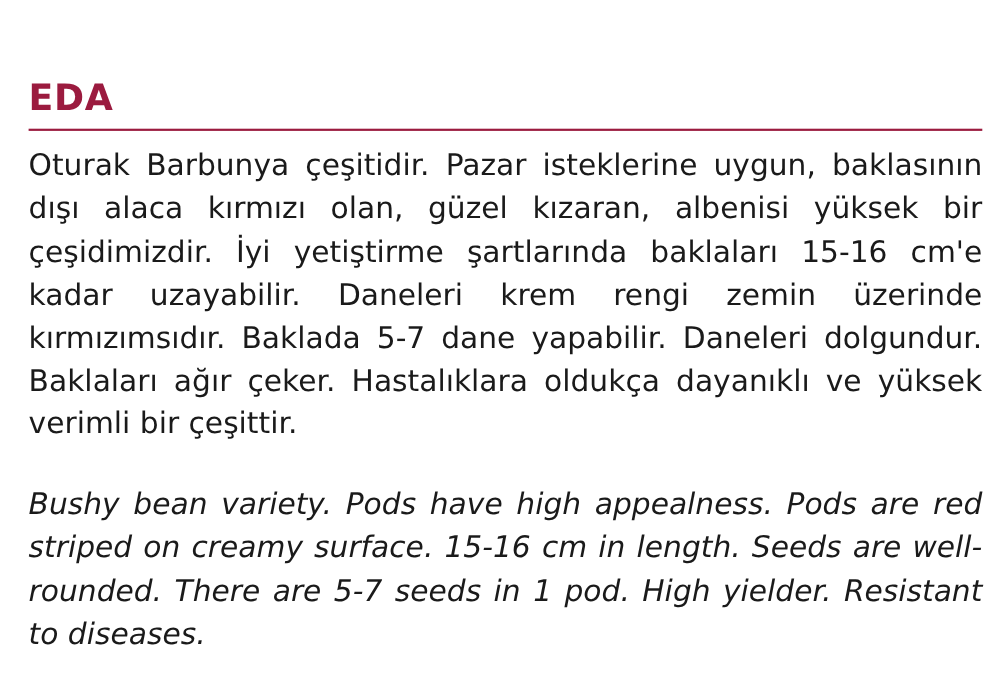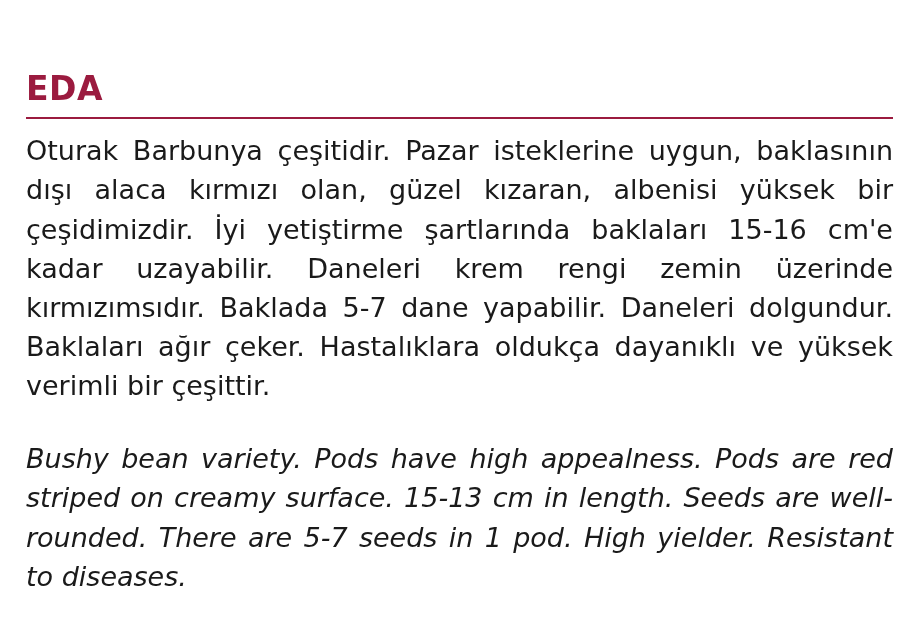--- a/index.html
+++ b/index.html
@@ -52,14 +52,14 @@
     font-style: italic;
   }
 </style>
 </head>
 <body>
 
 <div class="page">
   <h1 class="title">EDA</h1>
   <div class="rule"></div>
   <p class="body-text primary">Oturak Barbunya çeşitidir. Pazar isteklerine uygun, baklasının dışı alaca kırmızı olan, güzel kızaran, albenisi yüksek bir çeşidimizdir. İyi yetiştirme şartlarında baklaları 15-16 cm'e kadar uzayabilir. Daneleri krem rengi zemin üzerinde kırmızımsıdır. Baklada 5-7 dane yapabilir. Daneleri dolgundur. Baklaları ağır çeker. Hastalıklara oldukça dayanıklı ve yüksek verimli bir çeşittir.</p>
-  <p class="body-text secondary">Bushy bean variety. Pods have high appealness. Pods are red striped on creamy surface. 15-13 cm in length. Seeds are well-rounded. There are 5-7 seeds in 1 pod. High yielder. Resistant to diseases.</p>
+  <p class="body-text secondary">Bushy bean variety. Pods have high appealness. Pods are red striped on creamy surface. 15-16 cm in length. Seeds are well-rounded. There are 5-7 seeds in 1 pod. High yielder. Resistant to diseases.</p>
 </div>
 
 </body></html>

